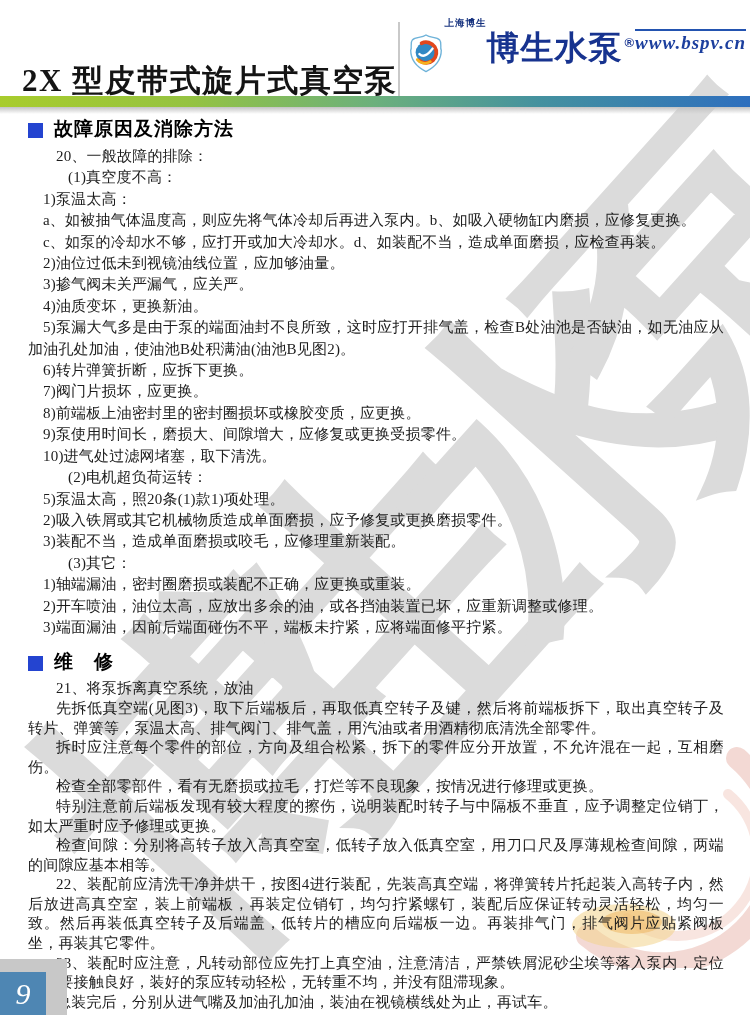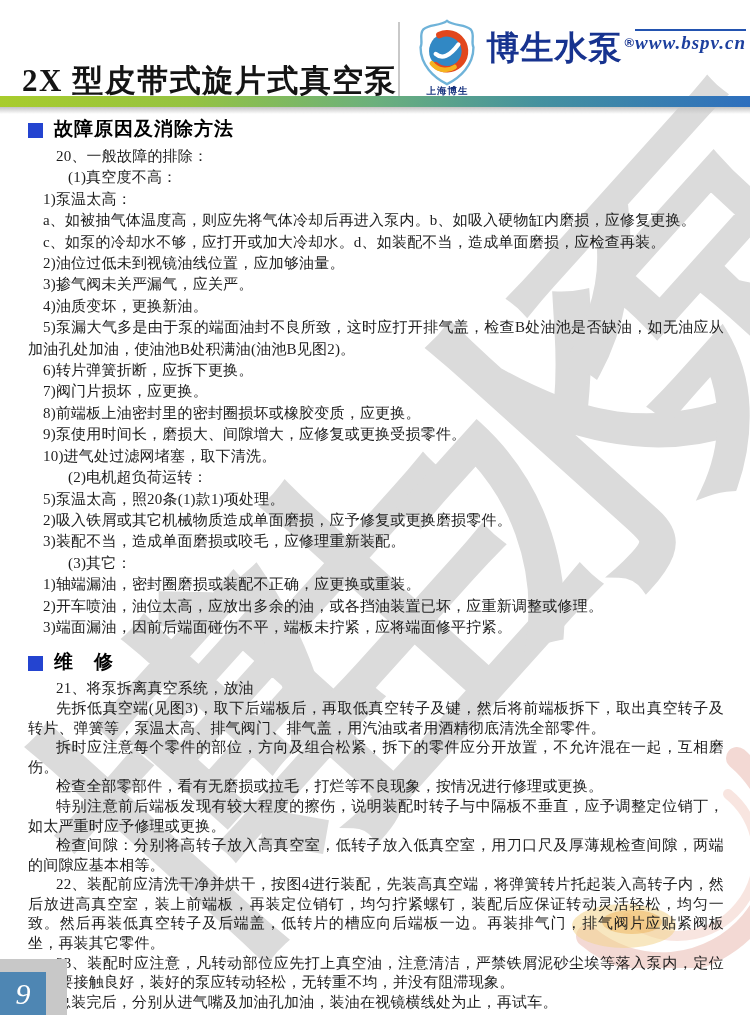--- a/index.html
+++ b/index.html
@@ -15,21 +15,21 @@
   .wm-char:nth-child(3){left:390px;top:280px;}
   .wm-char:nth-child(4){left:553px;top:118px;}
   .swirl{position:absolute;right:-12px;top:728px;z-index:0;pointer-events:none;}
 
   
   .title{position:absolute;left:22px;top:60px;z-index:2;margin:0;
          font-size:31px;font-weight:bold;color:#141414;letter-spacing:1.5px;
          font-family:"Liberation Serif","DejaVu Serif",serif;}
   .logo-block{position:absolute;right:4px;top:18px;z-index:2;display:flex;align-items:stretch;height:80px;}
   .logo-divider{width:2px;background:#c9c9c9;margin:4px 8px 2px 0;}
-  .shield-wrap{width:78px;display:flex;flex-direction:column;align-items:center;justify-content:flex-start;}
+  .shield-wrap{width:78px;display:flex;flex-direction:row;align-items:flex-start;justify-content:flex-start;}
   .shield-caption{font-family:"Liberation Sans","DejaVu Sans",sans-serif;font-size:9.5px;font-weight:bold;
                   color:#15317e;letter-spacing:1px;margin-top:-1px;white-space:nowrap;}
   .logo-text{display:flex;flex-direction:row;justify-content:flex-start;padding-top:8px;}
   .brand-row{font-family:"Liberation Sans","DejaVu Sans",sans-serif;font-weight:bold;
              font-size:33px;line-height:34px;color:#17338f;letter-spacing:1px;white-space:nowrap;}
   .brand-reg{font-size:13px;vertical-align:super;font-weight:bold;color:#17338f;margin-left:2px;}
   .site{font-family:"Liberation Serif","DejaVu Serif",serif;font-style:italic;font-weight:bold;
         font-size:19px;color:#1c3f9e;letter-spacing:1px;border-top:2px solid #2353b0;
         margin-top:3px;padding-top:1px;white-space:nowrap;}
 

